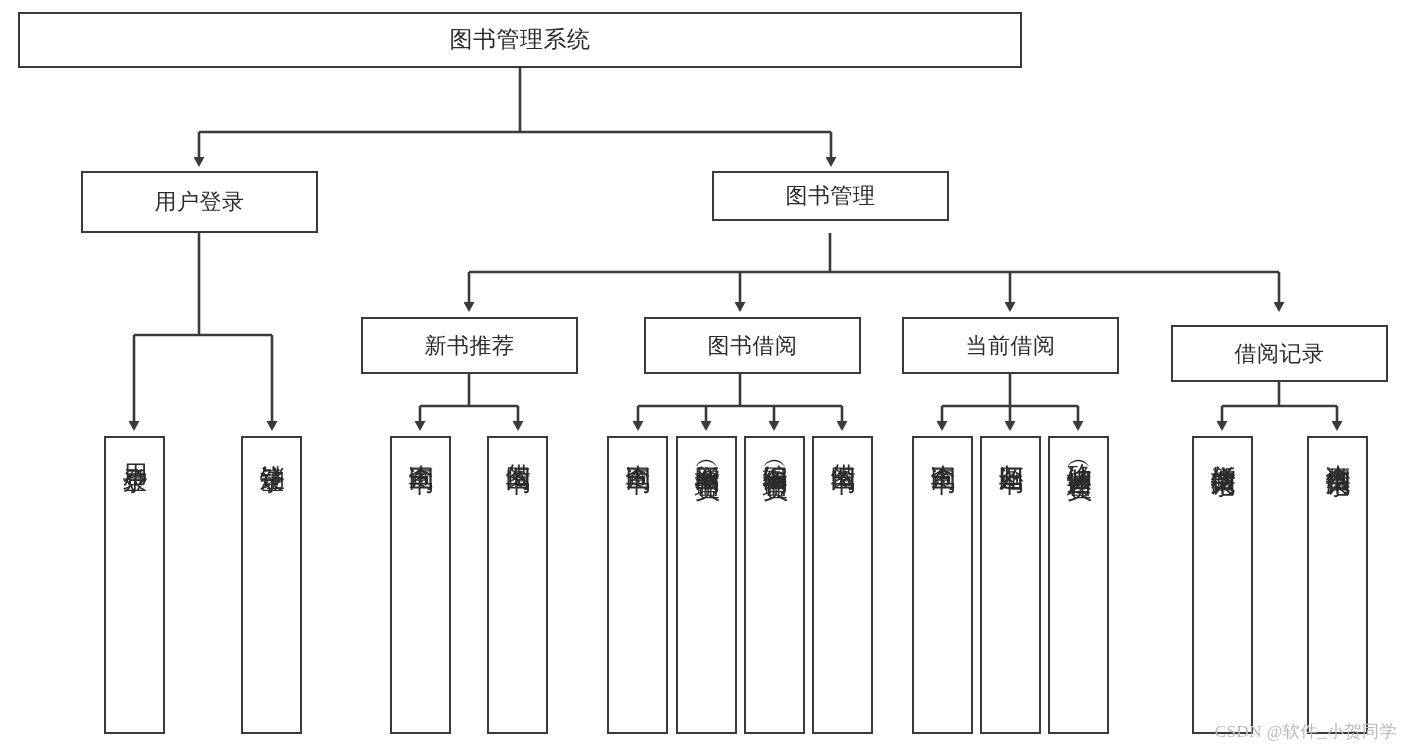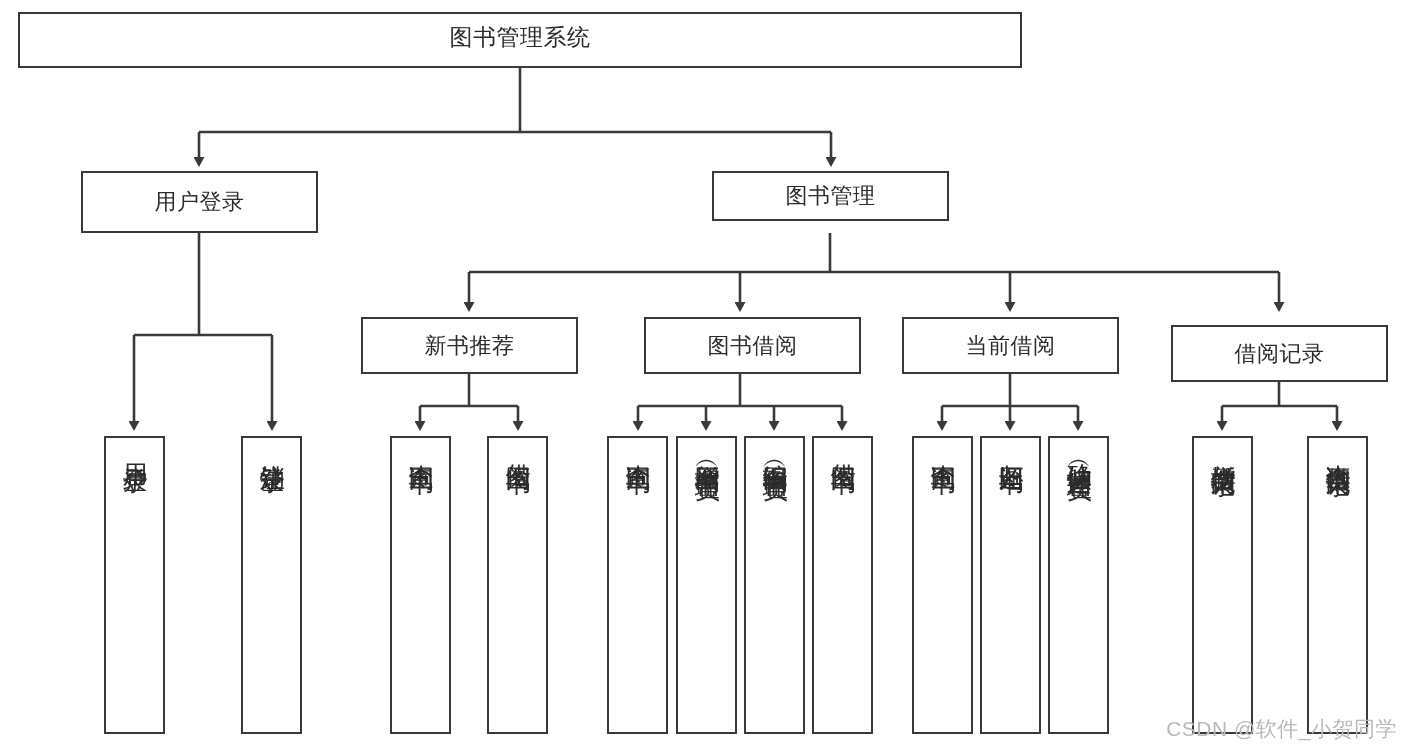--- a/index.html
+++ b/index.html
@@ -40,45 +40,45 @@
     display: block;
     text-align: center;
     line-height: 1.18;
     letter-spacing: 0.5px;
   }
   
   .node.horiz .label {
     writing-mode: horizontal-tb;
     font-size: 22px;
   }
-  .node.root .label { font-size: 23px; font-family: Liberation Mono, monospace; }
+  .node.root .label { font-size: 23px; }
   
   .node.vert {
     align-items: flex-start;
     justify-content: center;
     padding-top: 6px;
   }
   .node.vert .label {
     writing-mode: vertical-rl;
     text-orientation: upright;
     font-size: 25px;
     line-height: 1.05;
     letter-spacing: 2px;
     white-space: nowrap;
   }
   .node.vert.tall .label { font-size: 25px; }
   .watermark {
     position: absolute;
     right: 8px;
     bottom: 4px;
-    font-size: 21px;
+    font-size: 17px;
     color: #b9b9b9;
     white-space: nowrap;
     letter-spacing: 0.5px;
-    font-family: Liberation Sans, sans-serif;
+    font-family: Liberation Serif, serif;
   }
 </style>
 </head>
 <body>
 
 <div id="canvas">
 
   <svg class="edges" viewBox="0 0 1405 747">
     <defs>
       <marker id="arrow" markerWidth="10" markerHeight="11" refX="1" refY="5.5" orient="auto" markerUnits="userSpaceOnUse">

